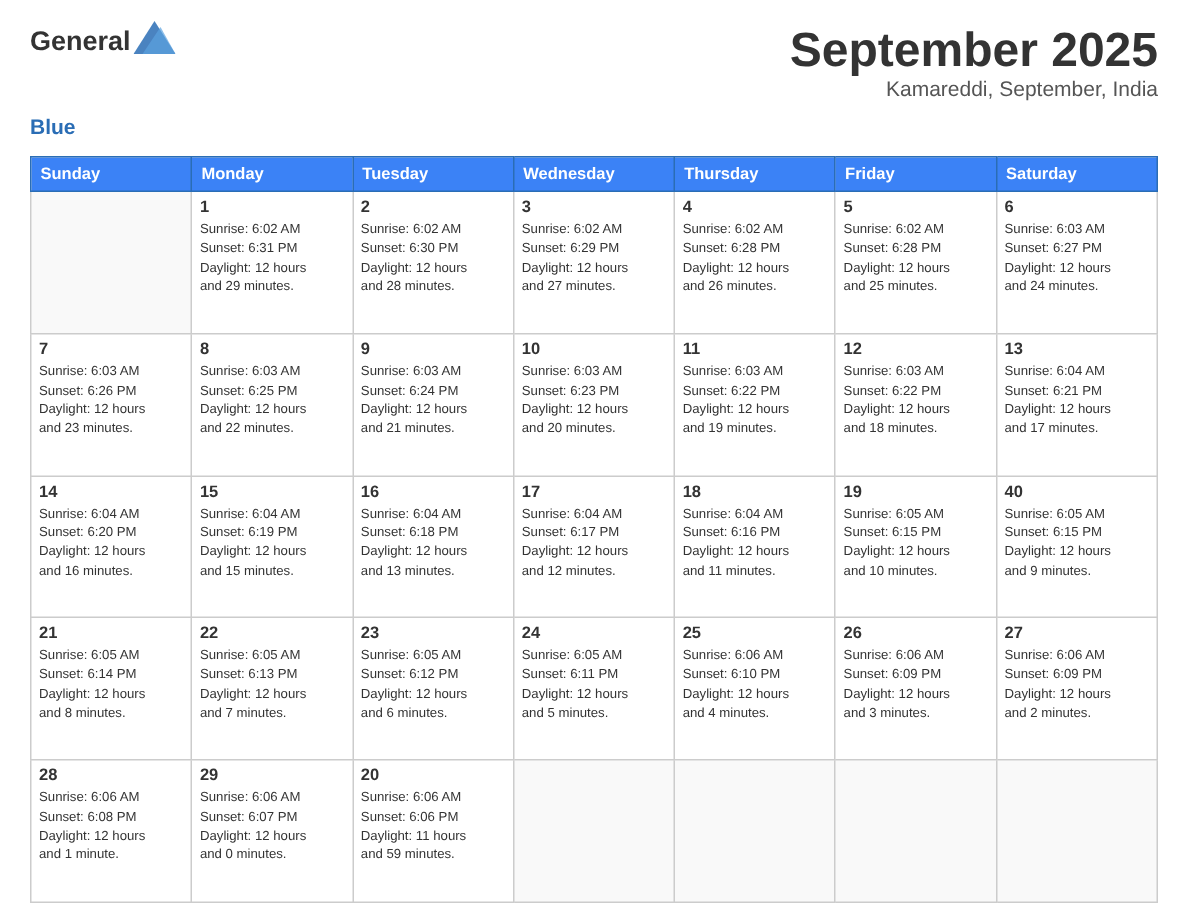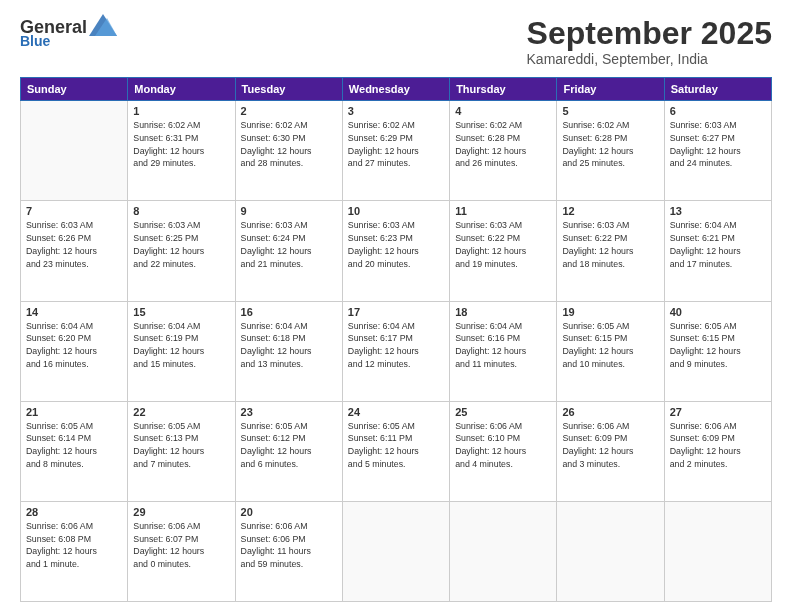--- a/index.html
+++ b/index.html
@@ -20,58 +20,59 @@
     .header {
       display: flex;
       justify-content: space-between;
       align-items: flex-start;
       margin-bottom: 10px;
     }
     .logo {
       display: flex;
       flex-direction: column;
       align-items: flex-start;
+      gap: 44px;
     }
     .logo-text {
       display: flex;
       align-items: center;
       font-size: 18px;
       font-weight: bold;
       color: #333;
     }
     .logo-general { color: #333; font-weight: bold; }
     .logo-blue { color: #2a6db5; font-weight: bold; }
     .logo-icon {
       width: 28px;
       height: 22px;
       margin-left: 2px;
       position: relative;
       top: -2px;
     }
     .title-block {
-      text-align: left;
+      text-align: right;
     }
     .month-title {
       font-size: 32px;
       font-weight: bold;
       color: #333;
       line-height: 1.1;
     }
     .location-title {
       font-size: 14px;
       color: #555;
     }
     .calendar {
       width: 100%;
       border-collapse: collapse;
       flex: 1;
       font-size: 9.5px;
     }
     .calendar th {
-      background-color: #4c1d95;
+      background-color: #3b82f6;
       color: #fff;
       text-align: left;
       padding: 5px 6px;
       font-size: 11px;
       font-weight: bold;
       border: 1px solid #2a6db5;
     }
     .calendar td {
       vertical-align: top;
       border: 1px solid #ccc;

